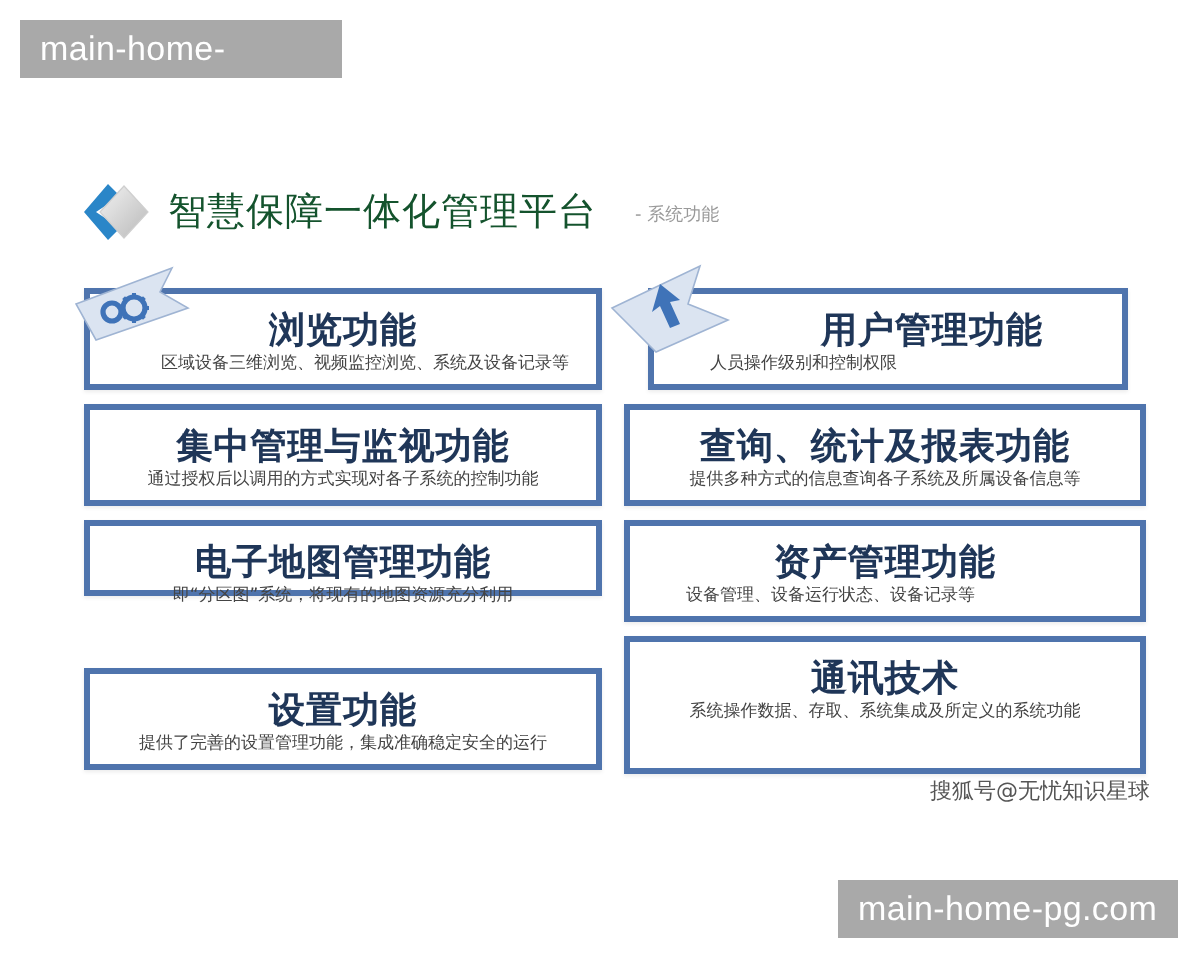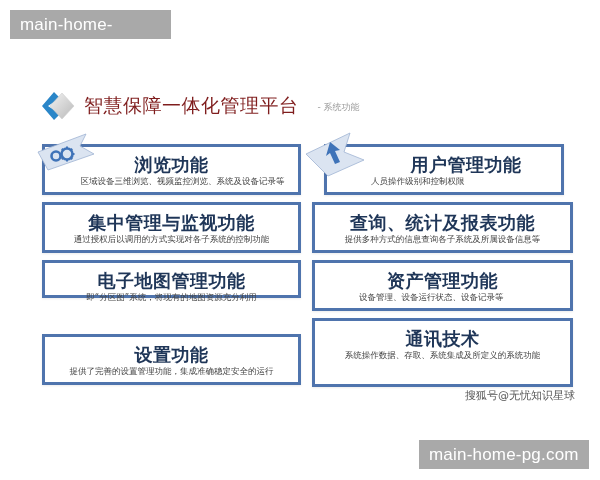--- a/index.html
+++ b/index.html
@@ -12,37 +12,37 @@
     position:absolute; background:#a9a9a9; color:#ffffff;
     font-family:"Liberation Sans", "DejaVu Sans", sans-serif;
     font-size:17px; line-height:27px; padding:0 10px; letter-spacing:0.2px;
   }
   .wm-top { left:10px; top:10px; width:161px; height:29px; line-height:29px; box-sizing:border-box; }
   .wm-bottom { left:419px; top:440px; width:170px; height:29px; line-height:29px; box-sizing:border-box; }
 
   .header { position:absolute; left:28px; top:86px; height:40px; display:flex; align-items:center; }
   .logo { position:relative; width:48px; height:36px; margin-right:8px; }
   .logo svg { position:absolute; left:0; top:0; }
-  .title { font-size:19px; color:#7f1d1d; letter-spacing:0.5px; }
+  .title { font-size:19px; color:#14532d; letter-spacing:0.5px; }
   .subtitle { font-size:9px; color:#9a9a9a; margin-left:19px; margin-top:2px; }
 
   .card {
     position:absolute; box-sizing:border-box;
     border:3px solid #4f74ad; background:#ffffff;
     box-shadow: 0 1px 2px rgba(0,0,0,0.08);
   }
   .card .ctitle {
     position:absolute; left:0; right:0; top:6px; text-align:center;
     font-size:18px; font-weight:bold; color:#1f3658; letter-spacing:0.5px;
   }
   .card .cdesc {
     position:absolute; left:0; right:0; top:29px; text-align:center;
     font-size:8.5px; color:#444; white-space:nowrap;
   }
-  .card .cdesc.left { text-align:left; padding-left:44px; }
+  .card .cdesc.left { text-align:left; padding-left:28px; }
 
   .flag { position:absolute; z-index:3; }
   .credit {
     position:absolute; left:465px; top:388px; font-size:11px; color:#555;
   }
 </style>
 </head>
 <body>
 
 <div class="watermark wm-top">main-home-pg.com</div>

